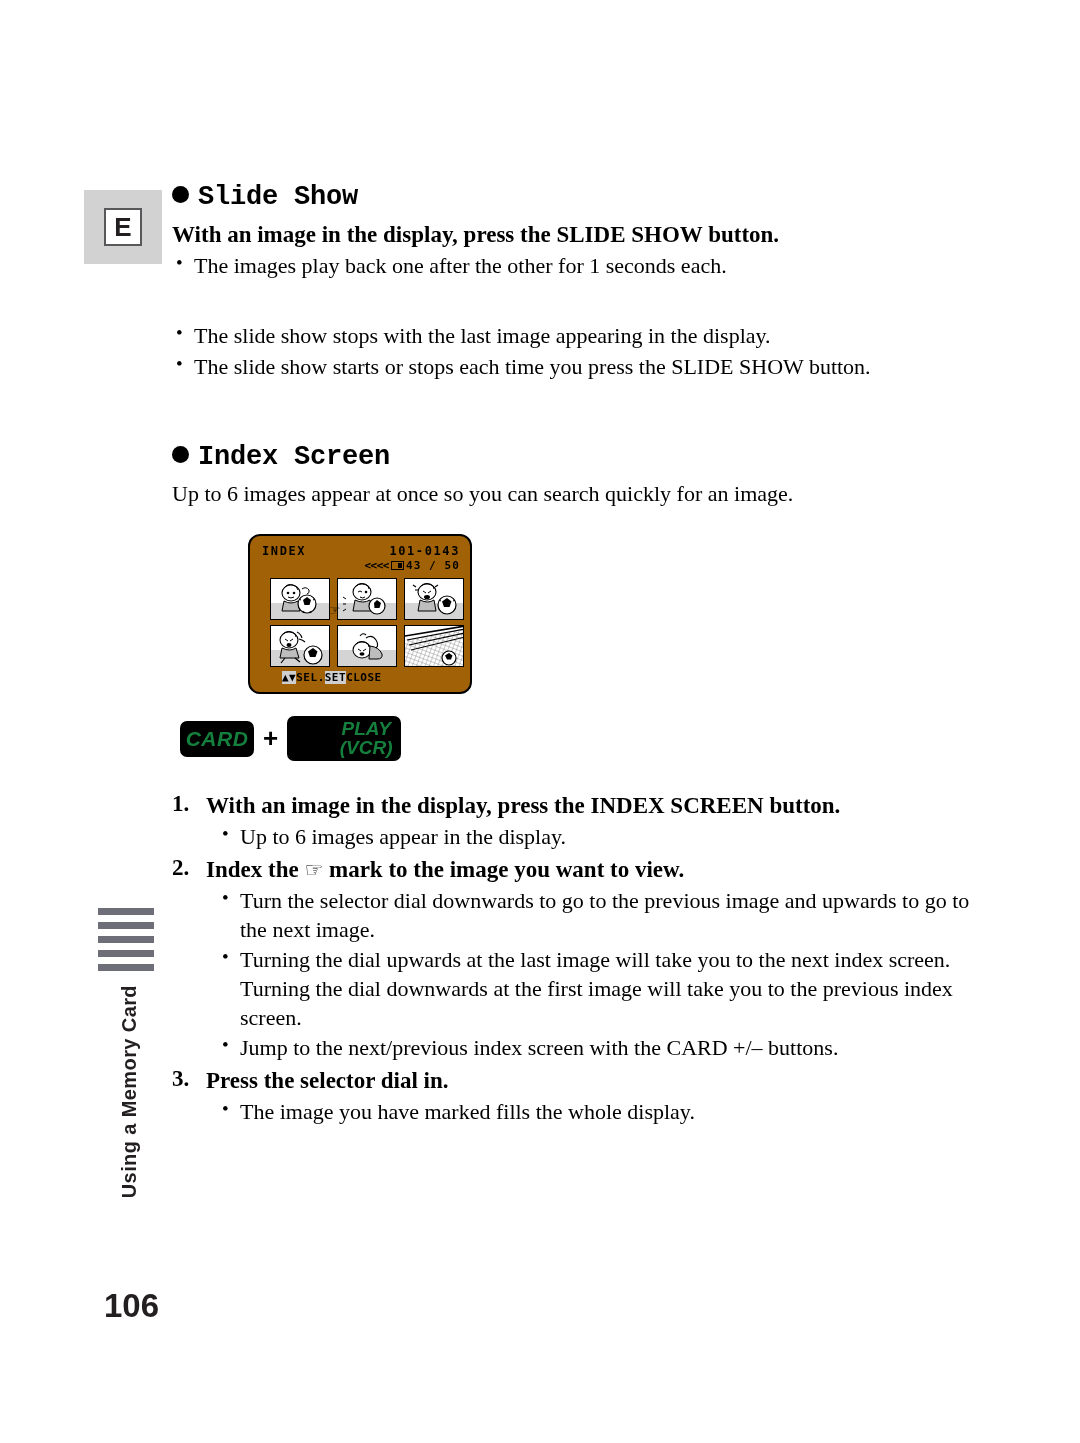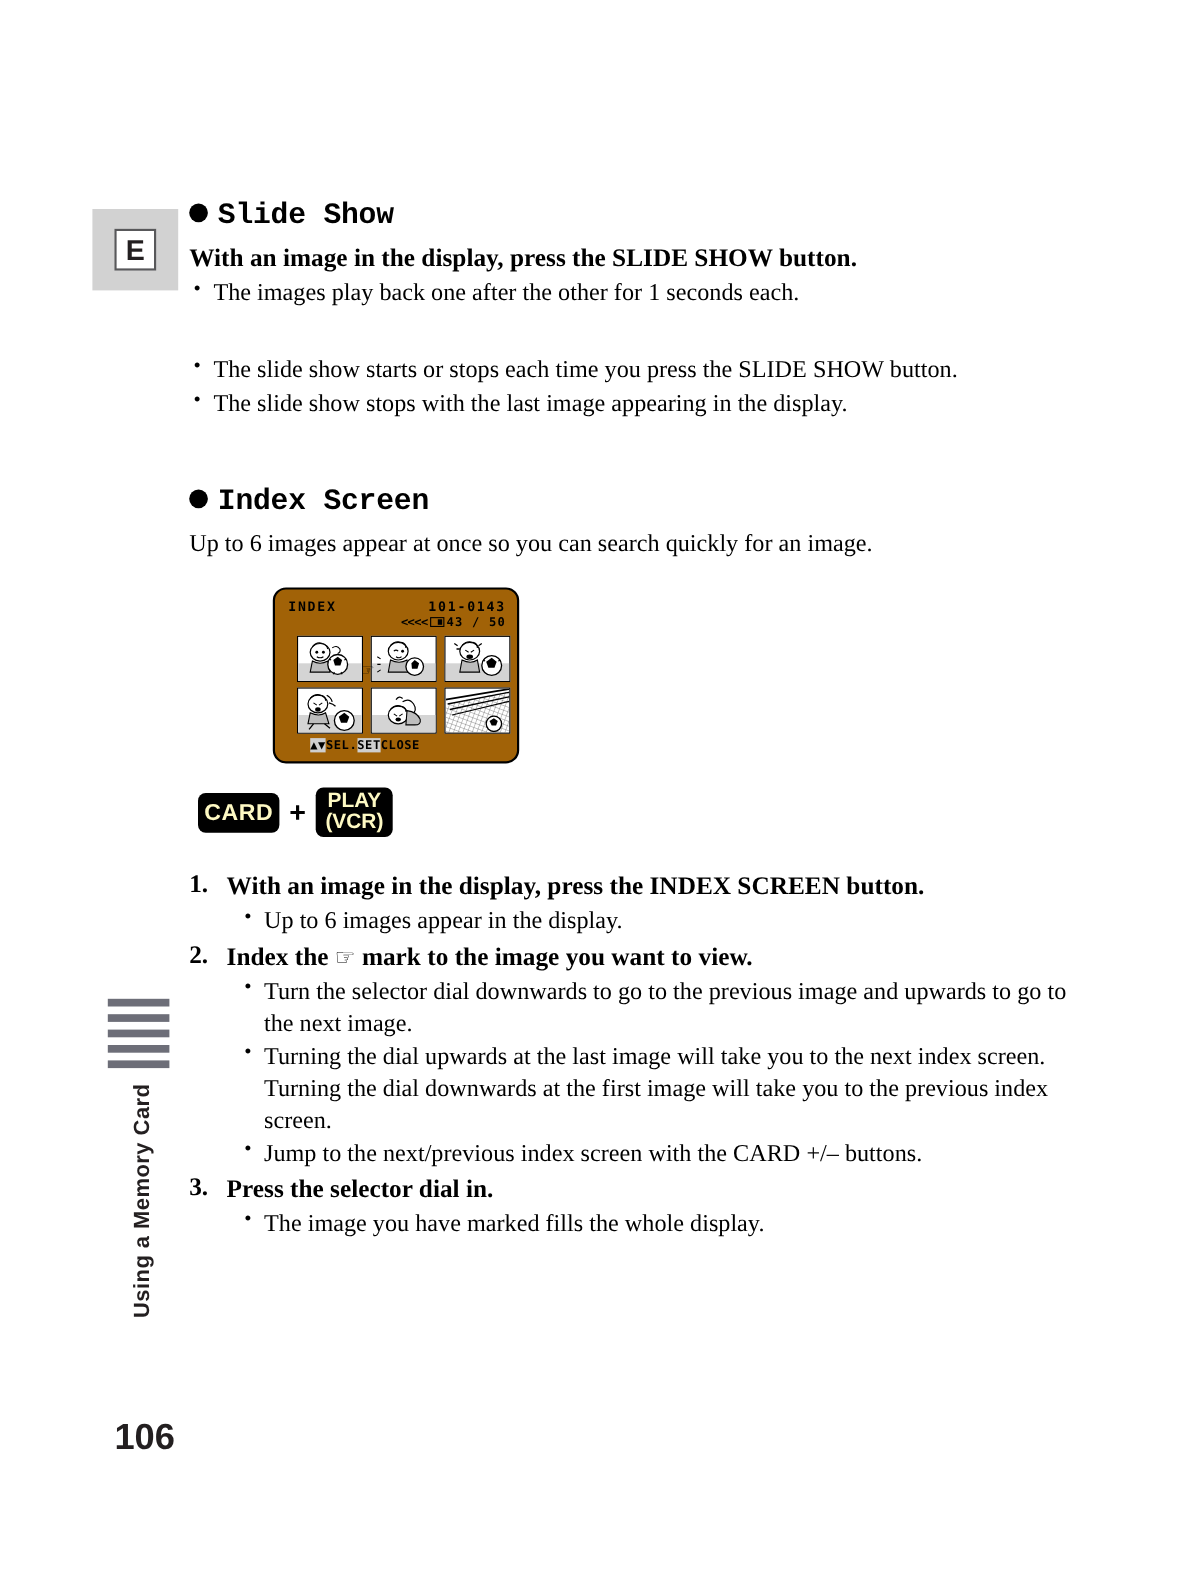--- a/index.html
+++ b/index.html
@@ -219,41 +219,43 @@
 
   
   .btn-row {
     margin-top: 22px;
     margin-left: 8px;
     display: flex;
     align-items: center;
   }
   .pill {
     background: #000;
-    color: #fef9c3;
+    color: #15803d;
     font-family: "Liberation Sans", sans-serif;
     font-weight: bold;
     border-radius: 7px;
     display: flex;
     align-items: center;
     justify-content: center;
     text-align: right;
+    font-style: italic;
   }
   .pill-card {
     width: 74px;
     height: 36px;
     font-size: 21px;
     letter-spacing: 0.5px;
   }
   .pill-play {
     width: 70px;
     height: 45px;
     font-size: 19px;
     line-height: 0.98;
     flex-direction: column;
+    padding-left: 44px;
   }
   .plus {
     font-family: "Liberation Sans", sans-serif;
     font-weight: bold;
     font-size: 26px;
     margin: 0 9px;
   }
 
   
   ol.steps {
@@ -338,22 +340,22 @@
   </h2>
 
   <p class="lead-bold">With an image in the display, press the SLIDE SHOW button.</p>
   <ul class="bullets">
     <li>The images play back one after the other for 1 seconds each.</li>
   </ul>
 
   <div class="gap-md"></div>
 
   <ul class="bullets">
+    <li>The slide show stops with the last image appearing in the display.</li>
     <li>The slide show starts or stops each time you press the SLIDE SHOW button.</li>
-    <li>The slide show stops with the last image appearing in the display.</li>
   </ul>
 
   <div class="gap-lg"></div>
 
   <h2 class="section-title">
     <span class="dot"></span><span>Index Screen</span>
   </h2>
   <p class="body-text">Up to 6 images appear at once so you can search quickly for an image.</p>
 
   <div class="lcd-wrap">

